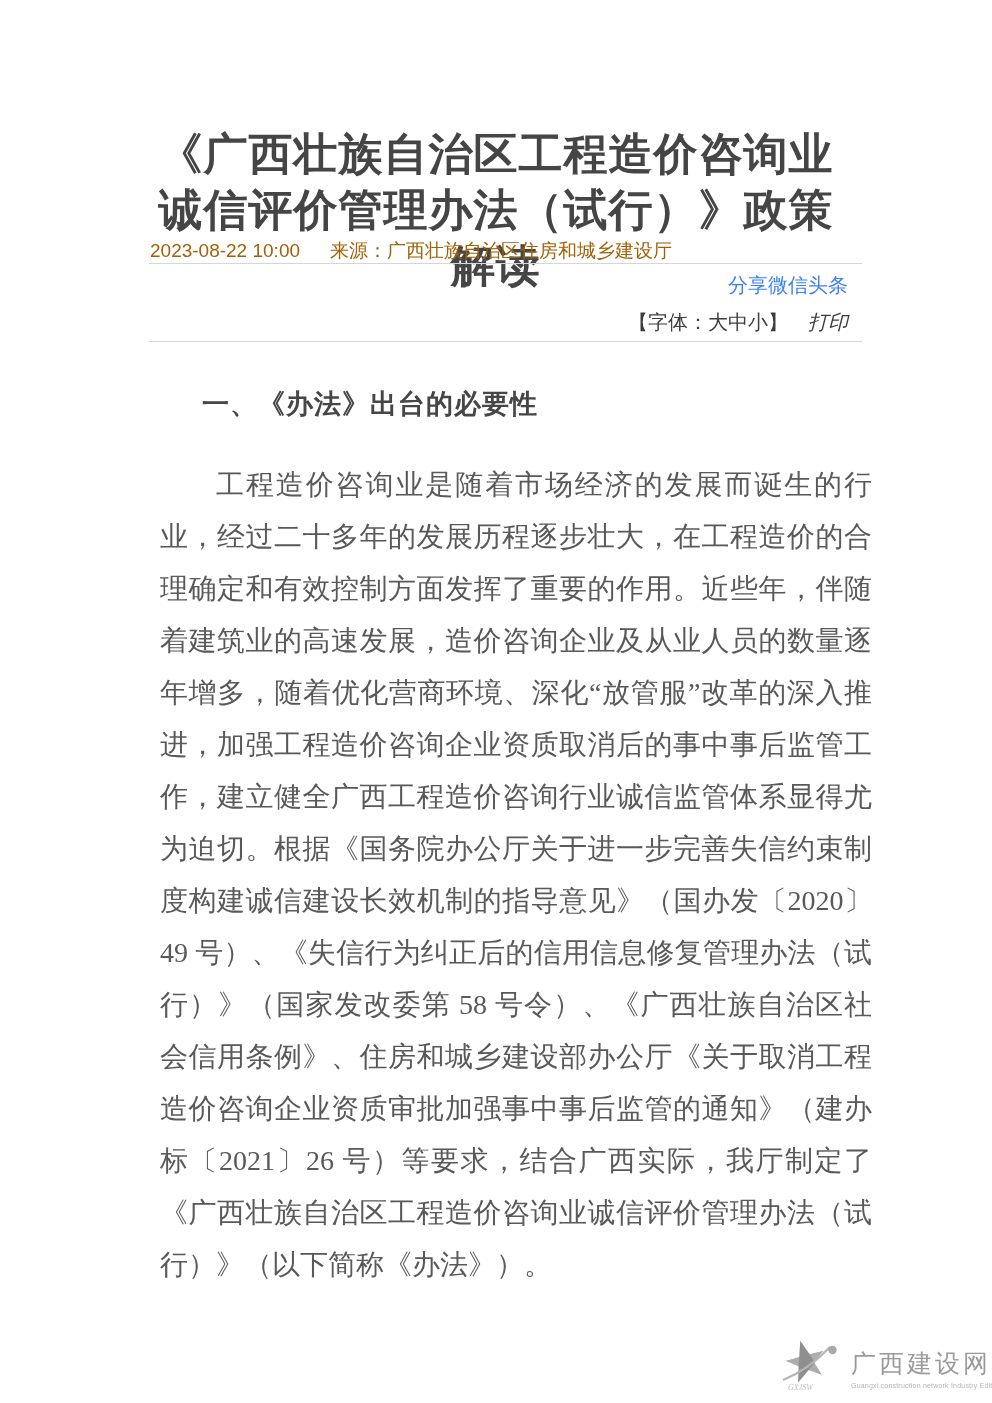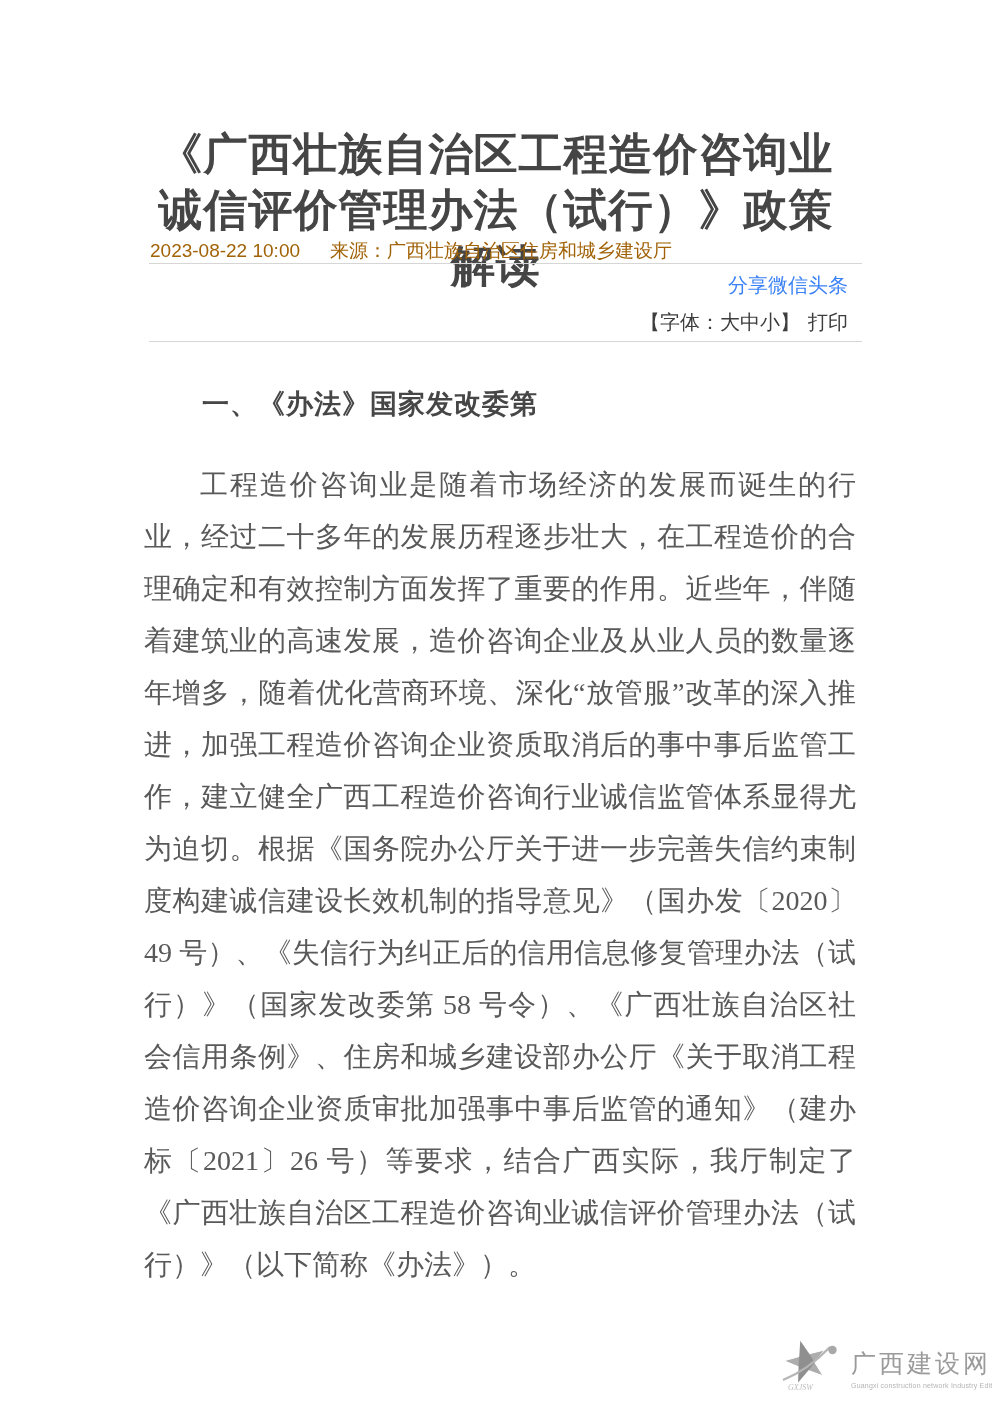--- a/index.html
+++ b/index.html
@@ -59,36 +59,36 @@
     position: absolute;
     top: 309px;
     left: 148px;
     width: 700px;
     text-align: right;
     font-size: 20px;
     color: #3d3d3d;
   }
   .font-row span { cursor: pointer; }
   .font-row .static { cursor: default; text-align: right; }
-  .print-button { margin-left: 8px; }
+  .print-button { margin-left: 20px; font-style: italic; }
   .section-heading {
     position: absolute;
     top: 386px;
     left: 148px;
     width: 712px;
     text-indent: 54px;
     font-size: 27px;
     font-weight: 700;
     color: #464646;
     letter-spacing: 1px;
   }
   .article-paragraph {
     position: absolute;
     top: 459px;
-    left: 144px;
+    left: 160px;
     width: 712px;
     font-size: 28px;
     line-height: 52px;
     color: #595959;
     font-family: "Liberation Serif", "DejaVu Serif", serif;
     text-align: justify;
     text-indent: 56px;
   }
   .site-logo {
     position: absolute;
@@ -132,21 +132,21 @@
   <div class="share-row">
     <span class="static">分享</span><span>微信</span><span>头条</span>
   </div>
 
   <div class="font-row">
     <span class="static">【字体：</span><span>大</span><span>中</span><span>小</span><span class="static">】</span><span class="print-button">打印</span>
   </div>
 
   <div class="divider divider-2"></div>
 
-  <h2 class="section-heading">一、《办法》国家发改委第</h2>
+  <h2 class="section-heading">一、《办法》出台的必要性</h2>
 
   <p class="article-paragraph">工程造价咨询业是随着市场经济的发展而诞生的行业，经过二十多年的发展历程逐步壮大，在工程造价的合理确定和有效控制方面发挥了重要的作用。近些年，伴随着建筑业的高速发展，造价咨询企业及从业人员的数量逐年增多，随着优化营商环境、深化“放管服”改革的深入推进，加强工程造价咨询企业资质取消后的事中事后监管工作，建立健全广西工程造价咨询行业诚信监管体系显得尤为迫切。根据《国务院办公厅关于进一步完善失信约束制度构建诚信建设长效机制的指导意见》（国办发〔2020〕49 号）、《失信行为纠正后的信用信息修复管理办法（试行）》（国家发改委第 58 号令）、《广西壮族自治区社会信用条例》、住房和城乡建设部办公厅《关于取消工程造价咨询企业资质审批加强事中事后监管的通知》（建办标〔2021〕26 号）等要求，结合广西实际，我厅制定了《广西壮族自治区工程造价咨询业诚信评价管理办法（试行）》（以下简称《办法》）。</p>
 
   <div class="site-logo">
     <svg class="logo-star" width="68" height="62" viewBox="0 0 68 62" aria-hidden="true">
       <polygon points="20.3,6.8 29.2,19.8 44.4,16.0 34.8,28.5 43.1,41.8 28.3,36.5 18.1,48.5 18.6,32.8 4.0,26.8 19.2,22.5" fill="#adadad" stroke="#ffffff" stroke-width="1"></polygon>
       <polygon points="20.3,6.8 29.2,19.8 34.8,28.5 28.3,36.5 18.1,48.5 18.6,32.8" fill="#8f8f8f"></polygon>
       <path d="M 3,46 Q 28,36 50,13" fill="none" stroke="#b5b5b5" stroke-width="2.2"></path>
       <circle cx="52.5" cy="16" r="4.2" fill="#a8a8a8"></circle>
       <text x="8" y="56" font-size="8" font-style="italic" fill="#bdbdbd" font-family="Liberation Serif, serif">GXJSW</text>

